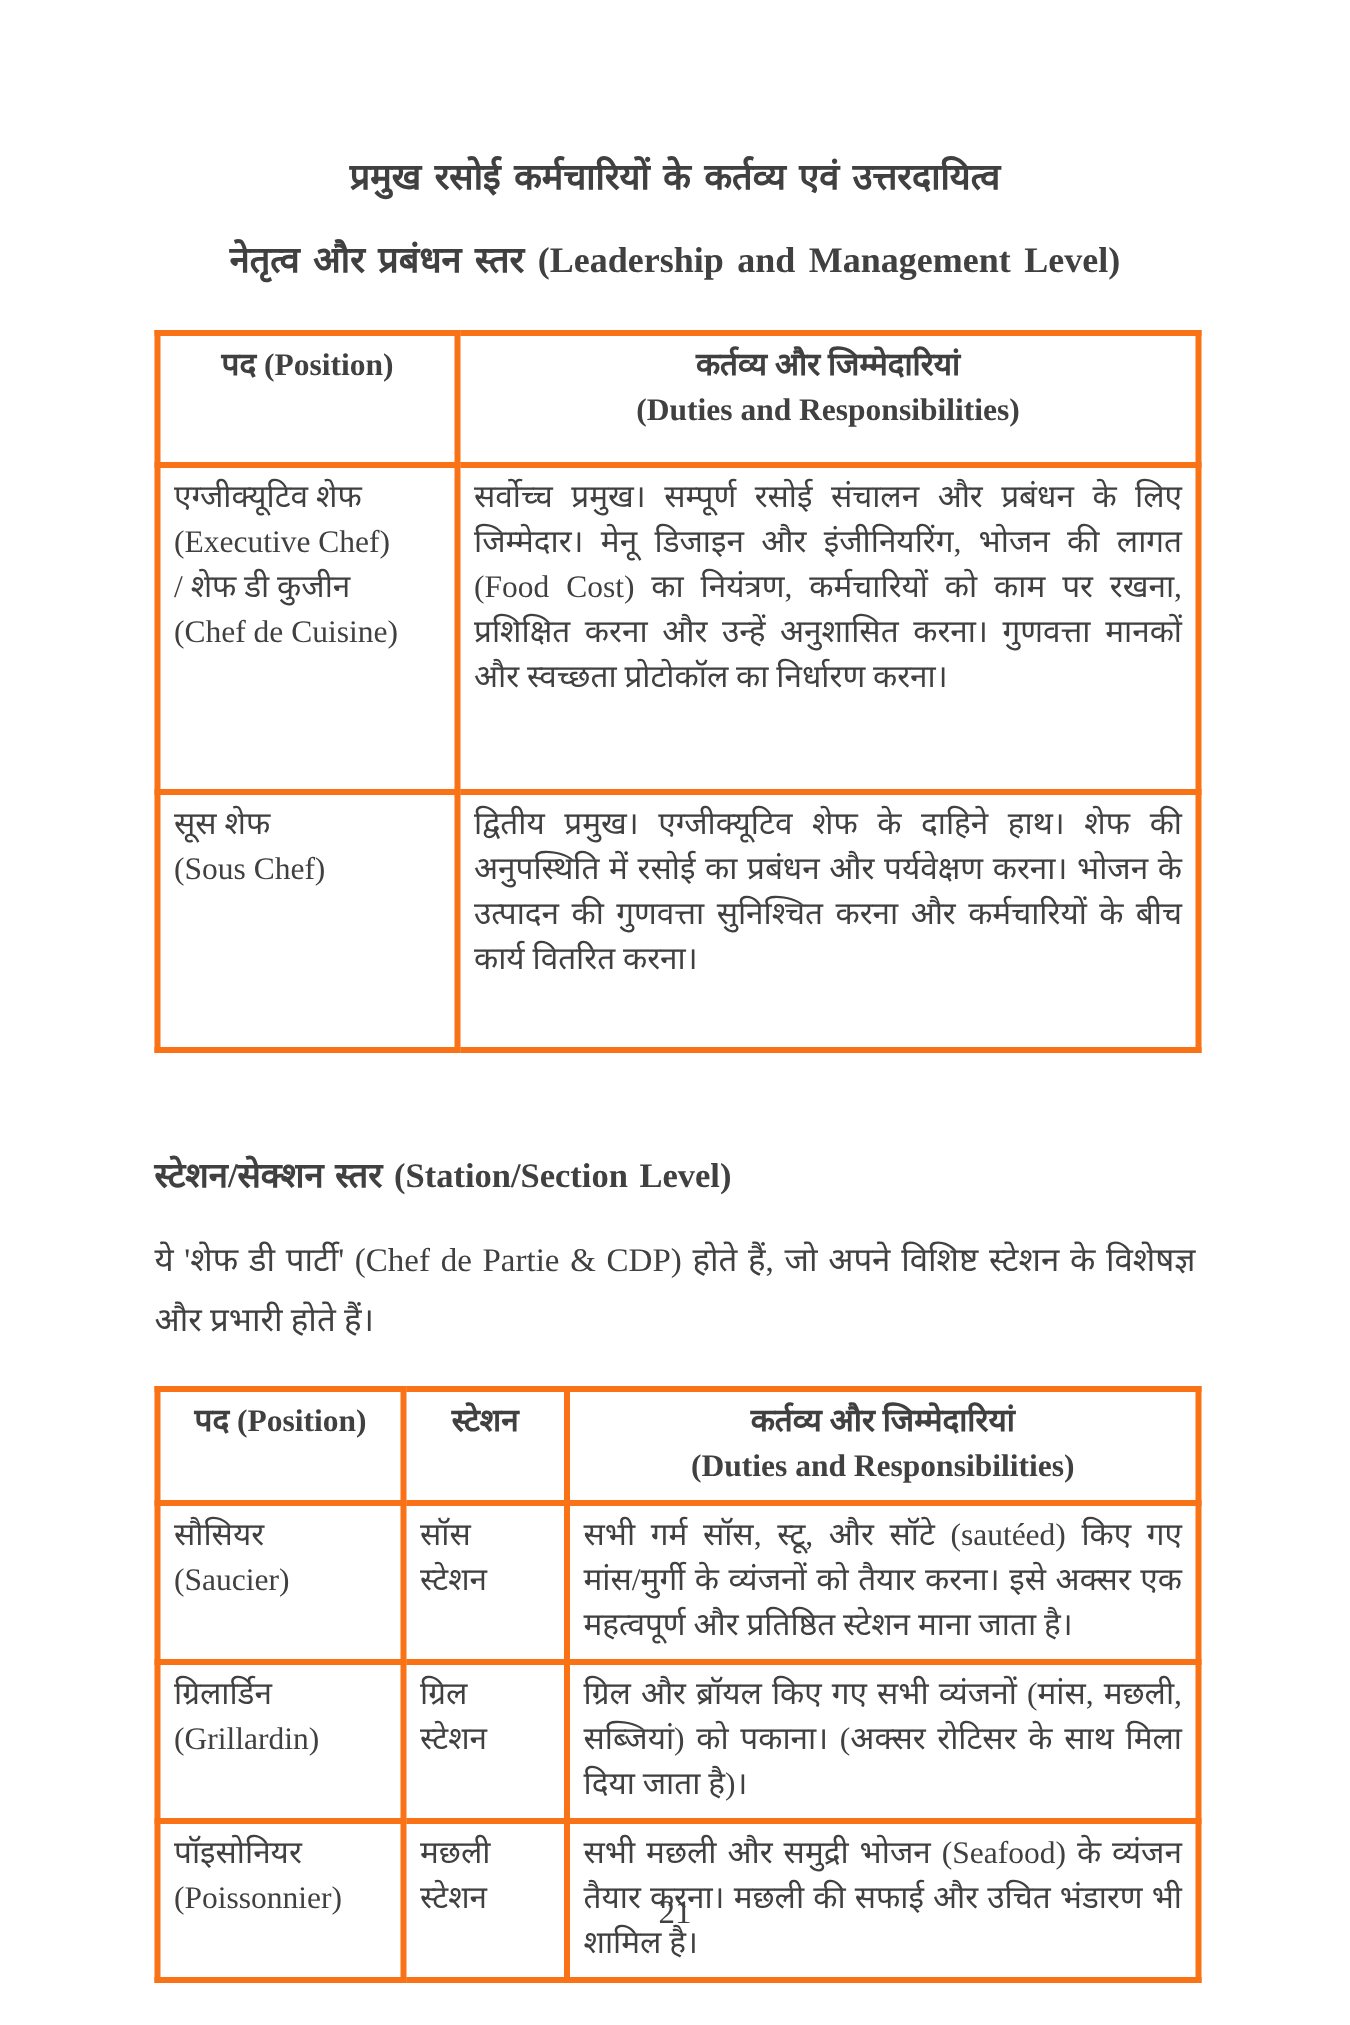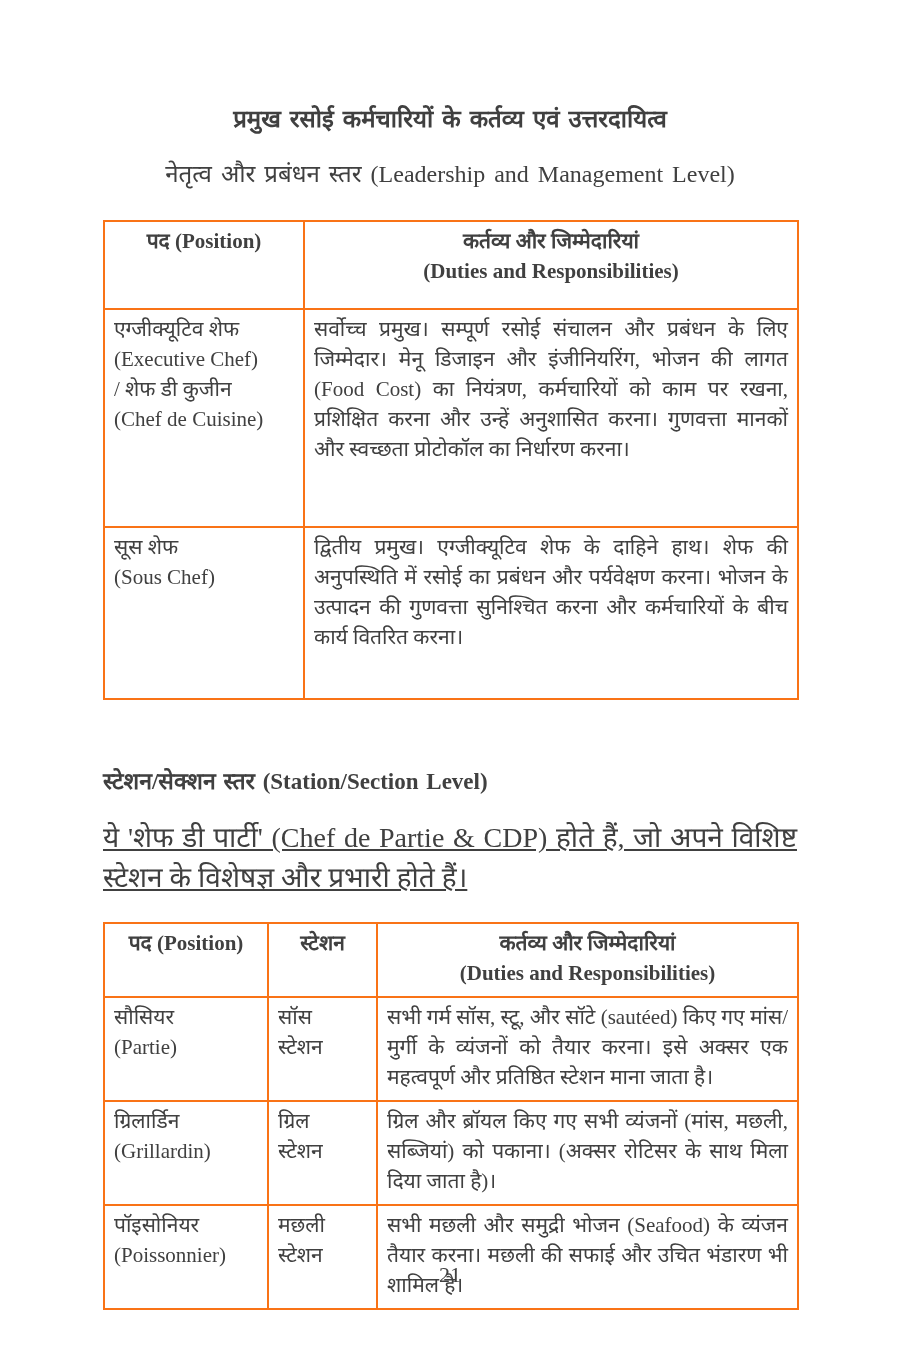--- a/index.html
+++ b/index.html
@@ -23,32 +23,32 @@
     font-size: 24px;
     font-weight: bold;
     line-height: 1.3;
     word-spacing: 3px;
   }
   .doc-subtitle {
     margin: 0;
     padding-top: 24px;
     text-align: center;
     font-size: 24px;
-    font-weight: normal;
+    font-weight: bold;
     line-height: 1.3;
     word-spacing: 3px;
   }
 
   table.doc-table {
     width: 694px;
     border-collapse: collapse;
     table-layout: fixed;
   }
   table.doc-table td, table.doc-table th {
-    border: 2px solid #f97316;
+    border: 4px solid #f97316;
     vertical-align: top;
     font-size: 21px;
     line-height: 30px;
     padding: 4px 9px 8px 9px;
   }
   table.t1 { margin-top: 30px; }
   table.t2 { margin-top: 24px; }
 
   th.col-header {
     font-weight: bold;
@@ -74,25 +74,24 @@
     margin: 0;
     padding-top: 64px;
     font-size: 23px;
     font-weight: bold;
     text-align: left;
     word-spacing: 2px;
   }
   .intro-para {
     margin: 0;
     padding-top: 22px;
-    font-size: 28px;
+    font-size: 22px;
     line-height: 40px;
     text-align: justify;
     text-justify: inter-word;
-    text-decoration: underline;
   }
 
   .page-number {
     position: absolute;
     left: 0;
     right: 0;
     bottom: 62px;
     text-align: center;
     font-size: 22px;
   }
@@ -143,21 +142,21 @@
       </colgroup>
       <tbody>
           <tr>
         <th class="col-header">पद (Position)</th>
         <th class="col-header">स्टेशन</th>
         <th class="col-header">कर्तव्य और जिम्मेदारियां
 (Duties and Responsibilities)</th>
       </tr>
       <tr>
         <td class="cell-position">सौसियर
-(Partie)</td>
+(Saucier)</td>
         <td class="cell-station">सॉस
 स्टेशन</td>
         <td class="cell-duties">सभी गर्म सॉस, स्टू, और सॉटे (sautéed) किए गए मांस/मुर्गी के व्यंजनों को तैयार करना। इसे अक्सर एक महत्वपूर्ण और प्रतिष्ठित स्टेशन माना जाता है।</td>
       </tr>
       <tr>
         <td class="cell-position">ग्रिलार्डिन
 (Grillardin)</td>
         <td class="cell-station">ग्रिल
 स्टेशन</td>
         <td class="cell-duties">ग्रिल और ब्रॉयल किए गए सभी व्यंजनों (मांस, मछली, सब्जियां) को पकाना। (अक्सर रोटिसर के साथ मिला दिया जाता है)।</td>

